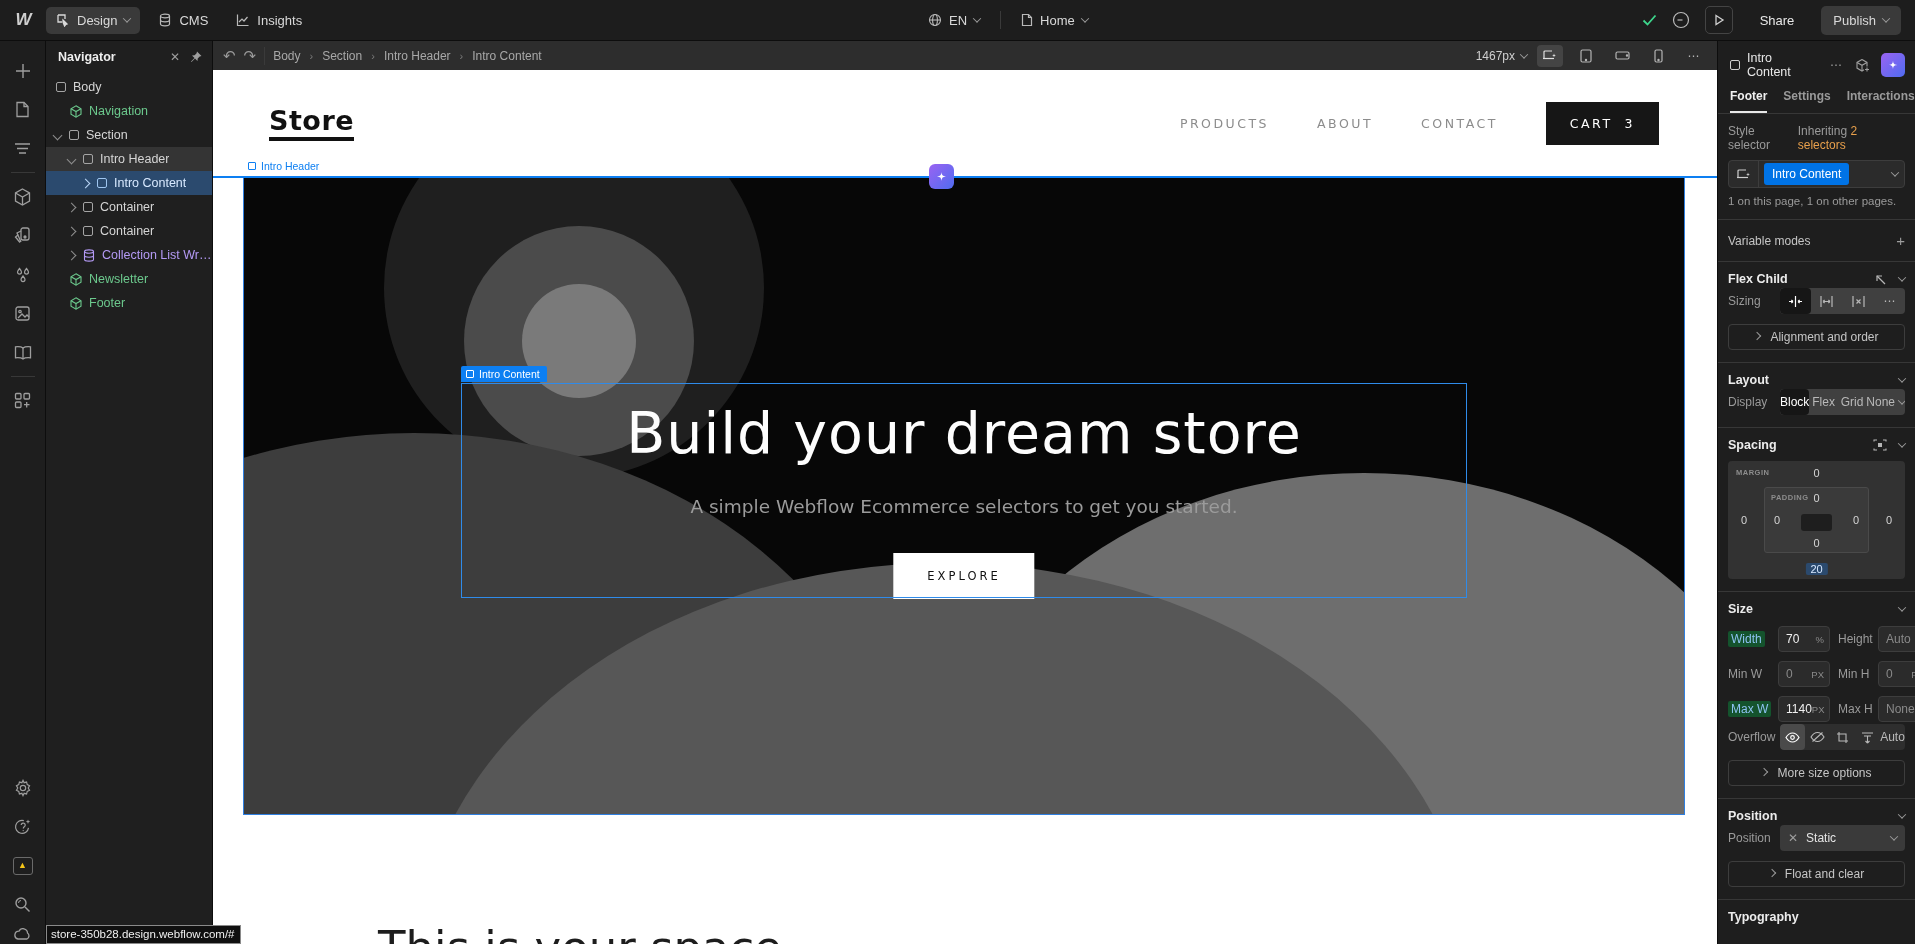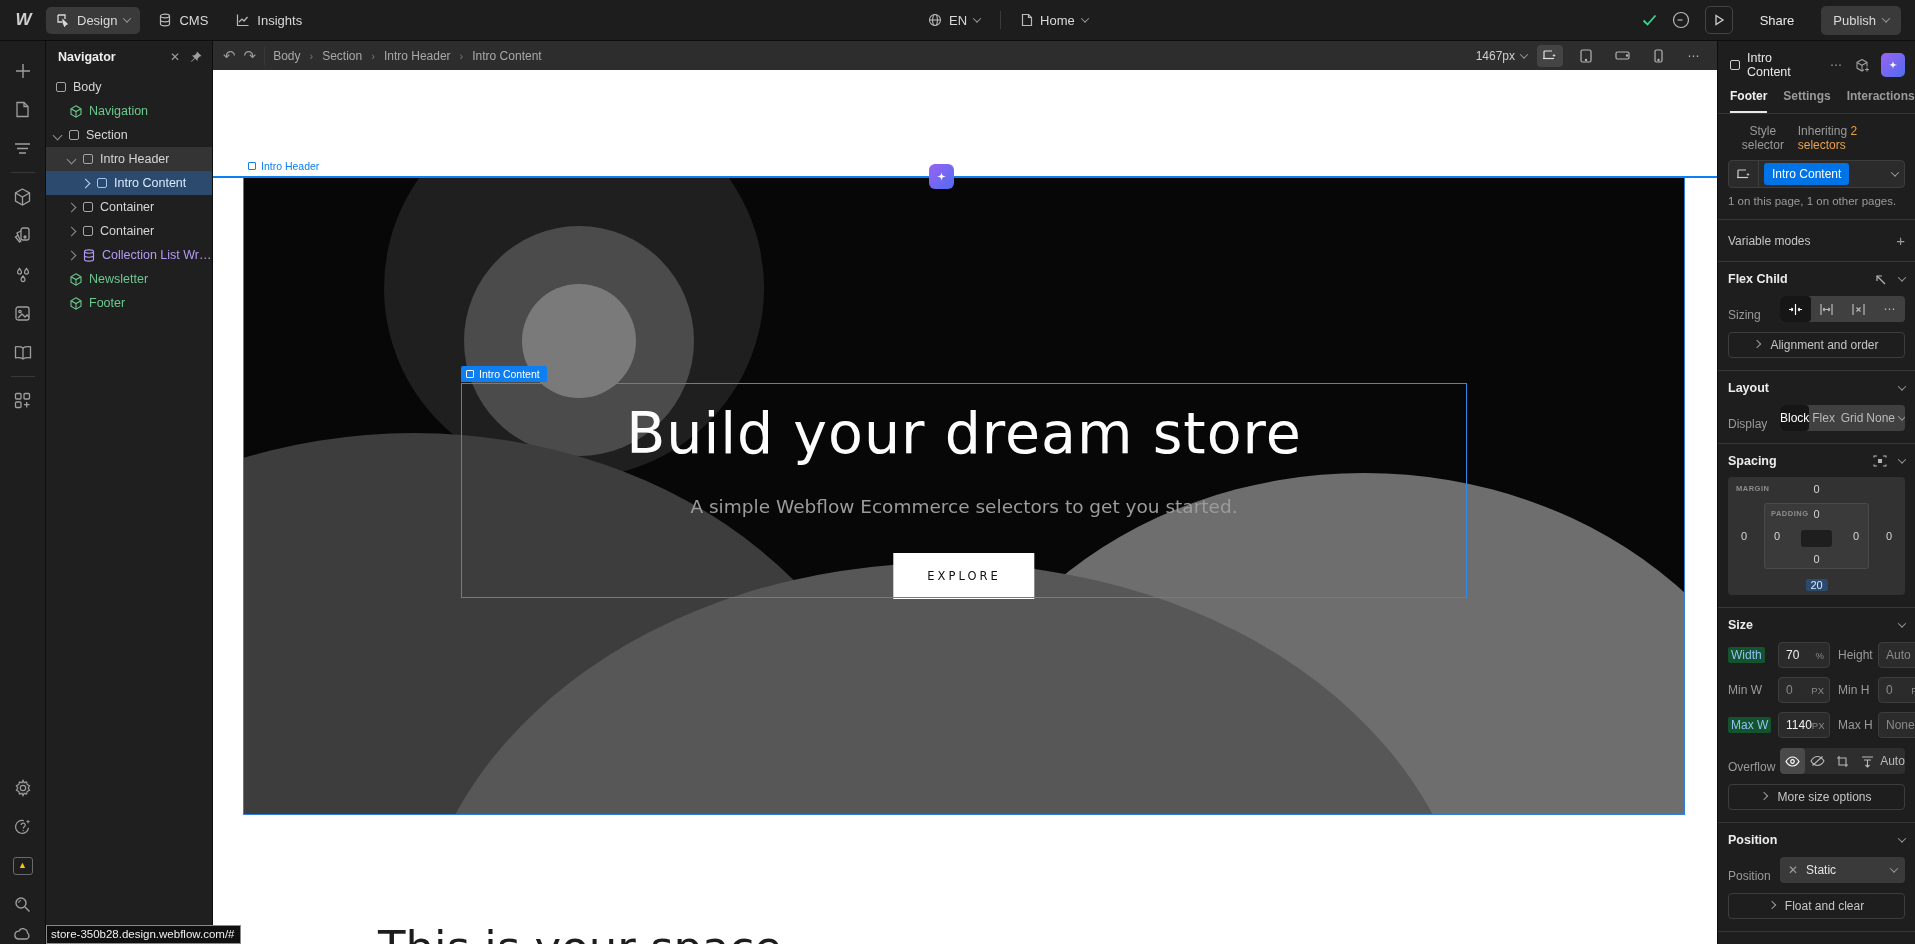--- a/index.html
+++ b/index.html
@@ -111,23 +111,23 @@
   .rp-head .ttl { flex:1; font-size:12.5px; }
   .rp-head .mic { color:#9e9e9e; margin-left:6px; cursor:pointer; }
   .ai-mini { width:24px; height:24px; border-radius:5px; background:linear-gradient(135deg,#9a63f2,#4f6cf0);
     display:flex; align-items:center; justify-content:center; margin-left:4px; cursor:pointer;}
   .rp-tabs { display:flex; gap:16px; padding:4px 12px 0; border-bottom:1px solid #373737; }
   .rp-tab { padding-bottom:8px; color:#9a9a9a; font-weight:bold; cursor:pointer; }
   .rp-tab.active { color:#f0f0f0; border-bottom:2px solid #e8e8e8; }
   .sec { padding:10px 10px 12px; border-bottom:1px solid #373737; }
   .sec-head { display:flex; align-items:center; color:#ececec; font-weight:bold; font-size:12.5px; }
   .sec-head .hic { margin-left:auto; color:#9e9e9e; display:flex; align-items:center; gap:12px; }
-  .row { display:flex; align-items:flex-end; margin-top:10px; }
+  .row { display:flex; align-items:center; margin-top:2px; }
   .rlabel { color:#9a9a9a; width:52px; flex:0 0 auto; }
-  .muted { color:#9a9a9a;text-align:center; }
+  .muted { color:#9a9a9a; }
   .orange { color:#e8a04c; }
   .selwrap { margin-top:8px; height:28px; background:#2b2b2b; border:1px solid #3d3d3d; border-radius:4px;
     display:flex; align-items:center; padding:0 6px 0 0; cursor:pointer;}
   .selwrap .bpbox { width:30px; height:26px; border-right:1px solid #3d3d3d; display:flex; align-items:center; justify-content:center; color:#c5c5c5;}
   .pill { background:#0073e6; color:#fff; border-radius:3px; padding:4px 8px; margin-left:5px; font-size:12px; }
   .note { margin-top:7px; color:#9a9a9a; font-size:11.5px; }
   .seg { flex:1; background:#404040; border-radius:4px; height:26px; display:flex; overflow:hidden; align-items:stretch;}
   .seg .s { flex:1; display:flex; align-items:center; justify-content:center; color:#b9b9b9; cursor:pointer; font-size:12px;}
   .seg .s.on { background:#161616; color:#fff; border-radius:4px; }
   .wide-btn { margin-top:10px; height:26px; border:1px solid #3d3d3d; border-radius:4px; display:flex; gap:10px;
@@ -464,20 +464,34 @@
             <svg class="ic" width="9" height="14" viewBox="0 0 9 14" fill="none" stroke="#b5b5b5" stroke-width="1.2">
               <rect x="1" y="1" width="7" height="12" rx="1.5"></rect>
                 <circle cx="4.5" cy="11" r=".6" fill="#b5b5b5"></circle>
               </svg>
           </span>
           <span class="bp-btn" style="letter-spacing:1px; color:#b5b5b5;">⋯</span>
         </div>
       </div>
 
       <div class="canvas">
+        <div class="page">
+          <div class="site-header">
+            <span class="store-logo">Store</span>
+            <div class="site-nav">
+              <a>PRODUCTS</a>
+              <a>ABOUT</a>
+              <a>CONTACT</a>
+            </div>
+            <div class="cart-btn">
+              <span>CART</span>
+              <span>3</span>
+            </div>
+          </div>
+        </div>
 
         <div class="wf-label ghost" style="left:30px; top:88px;">
           <span class="sqw"></span>
           <span>Intro Header</span>
         </div>
         <div class="topline"></div>
         <div class="ai-btn">
           <svg class="ic" width="13" height="13" viewBox="0 0 13 13" fill="#fff">
             <path d="M6.5 0C6.9 3.4 7.6 4.1 11 4.5 7.6 4.9 6.9 5.6 6.5 9 6.1 5.6 5.4 4.9 2 4.5 5.4 4.1 6.1 3.4 6.5 0z" transform="translate(0,2)"></path>
             </svg>

